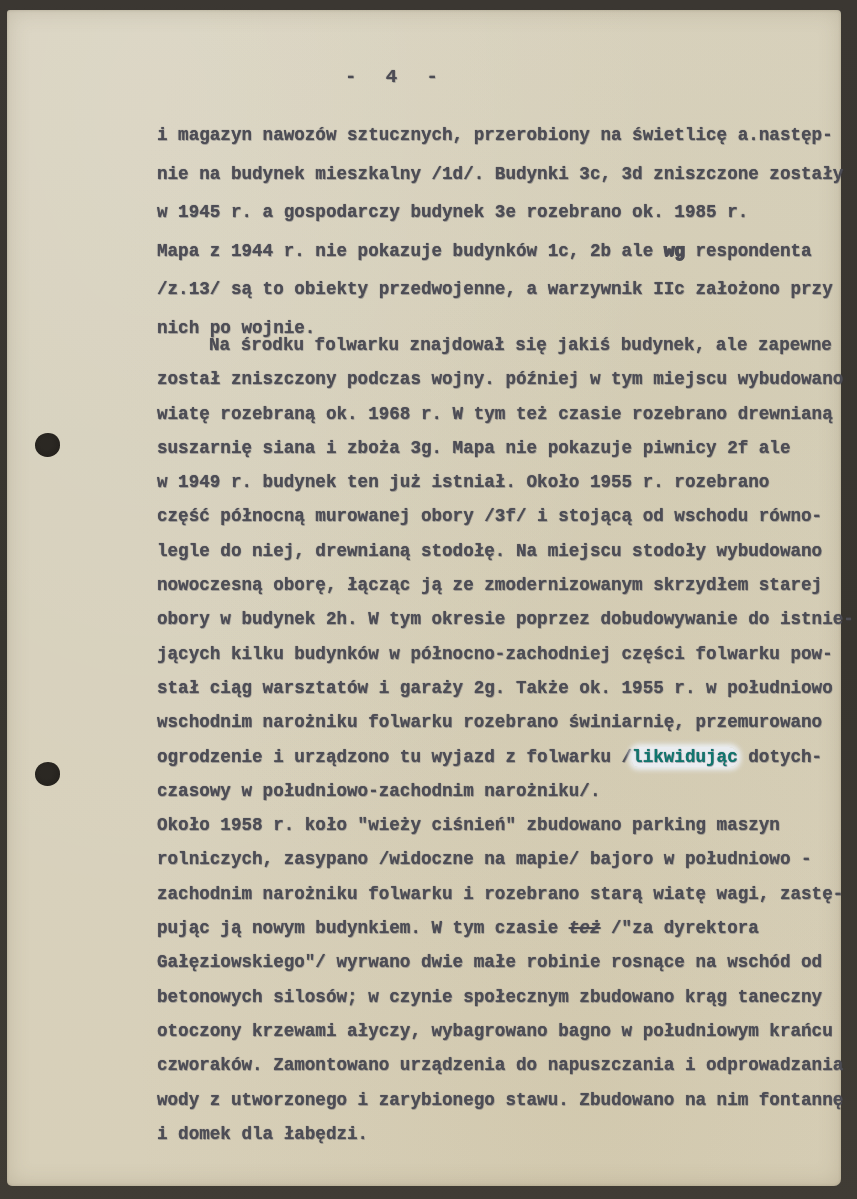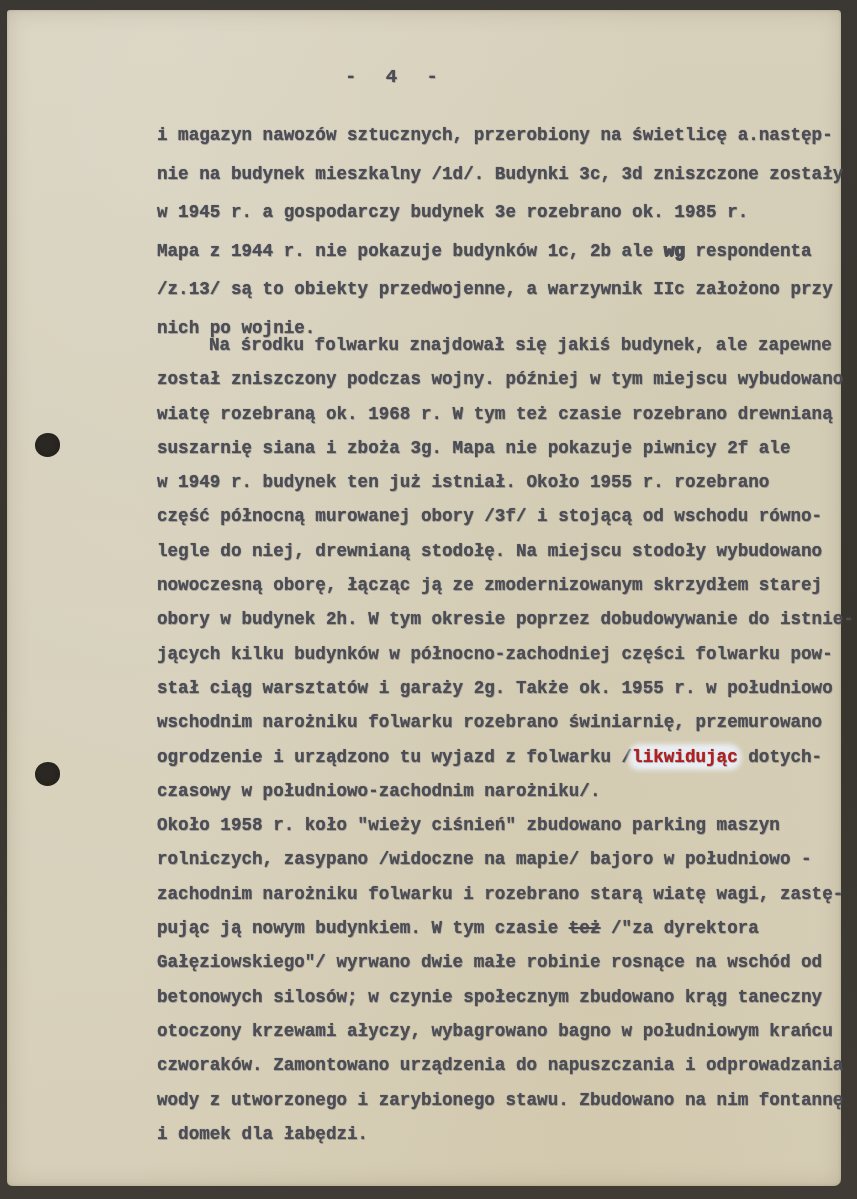--- a/index.html
+++ b/index.html
@@ -76,27 +76,28 @@
     text-shadow:
       0.9px 0 0 currentColor,
       -0.6px 0 0 currentColor,
       0 0.5px 0 currentColor,
       0 0 1px rgba(60,60,72,0.9);
   }
   .seg-highlight {
     background: #e9ecf0;
     box-shadow: 0 0 5px 3px rgba(235,239,244,0.95);
     border-radius: 7px 9px 8px 6px;
-    color: #b91c1c;
+    color: #0f766e;
     text-align: center;
   }
   .seg-strike {
     text-decoration: line-through;
     text-decoration-thickness: 2px;
     text-decoration-color: rgba(70,70,80,0.85);
+    font-style: italic;
   }
 </style>
 </head>
 <body>
 
 <div class="paper">
   <div class="page-number">- 4 -</div>
   <div class="text-block">
       <div class="para para0"><div class="line"><span>i magazyn nawozów sztucznych, przerobiony na świetlicę a.następ-</span></div><div class="line"><span>nie na budynek mieszkalny /1d/. Budynki 3c, 3d zniszczone zostały</span></div><div class="line"><span>w 1945 r. a gospodarczy budynek 3e rozebrano ok. 1985 r.</span></div><div class="line"><span>Mapa z 1944 r. nie pokazuje budynków 1c, 2b ale </span><span class="seg-overtype">wg</span><span> respondenta</span></div><div class="line"><span>/z.13/ są to obiekty przedwojenne, a warzywnik IIc założono przy</span></div><div class="line"><span>nich po wojnie.</span></div></div>
       <div class="para para1"><div class="line indent"><span>Na środku folwarku znajdował się jakiś budynek, ale zapewne</span></div><div class="line"><span>został zniszczony podczas wojny. później w tym miejscu wybudowano</span></div><div class="line"><span>wiatę rozebraną ok. 1968 r. W tym też czasie rozebrano drewnianą</span></div><div class="line"><span>suszarnię siana i zboża 3g. Mapa nie pokazuje piwnicy 2f ale</span></div><div class="line"><span>w 1949 r. budynek ten już istniał. Około 1955 r. rozebrano</span></div><div class="line"><span>część północną murowanej obory /3f/ i stojącą od wschodu równo-</span></div><div class="line"><span>legle do niej, drewnianą stodołę. Na miejscu stodoły wybudowano</span></div><div class="line"><span>nowoczesną oborę, łącząc ją ze zmodernizowanym skrzydłem starej</span></div><div class="line"><span>obory w budynek 2h. W tym okresie poprzez dobudowywanie do istnie-</span></div><div class="line"><span>jących kilku budynków w północno-zachodniej części folwarku pow-</span></div><div class="line"><span>stał ciąg warsztatów i garaży 2g. Także ok. 1955 r. w południowo</span></div><div class="line"><span>wschodnim narożniku folwarku rozebrano świniarnię, przemurowano</span></div><div class="line"><span>ogrodzenie i urządzono tu wyjazd z folwarku /</span><span class="seg-highlight">likwidując</span><span> dotych-</span></div><div class="line"><span>czasowy w południowo-zachodnim narożniku/.</span></div><div class="line"><span>Około 1958 r. koło "wieży ciśnień" zbudowano parking maszyn</span></div><div class="line"><span>rolniczych, zasypano /widoczne na mapie/ bajoro w południowo -</span></div><div class="line"><span>zachodnim narożniku folwarku i rozebrano starą wiatę wagi, zastę-</span></div><div class="line"><span>pując ją nowym budynkiem. W tym czasie </span><span class="seg-strike">też</span><span> /"za dyrektora</span></div><div class="line"><span>Gałęziowskiego"/ wyrwano dwie małe robinie rosnące na wschód od</span></div><div class="line"><span>betonowych silosów; w czynie społecznym zbudowano krąg taneczny</span></div><div class="line"><span>otoczony krzewami ałyczy, wybagrowano bagno w południowym krańcu</span></div><div class="line"><span>czworaków. Zamontowano urządzenia do napuszczania i odprowadzania</span></div><div class="line"><span>wody z utworzonego i zarybionego stawu. Zbudowano na nim fontannę</span></div><div class="line"><span>i domek dla łabędzi.</span></div></div>

